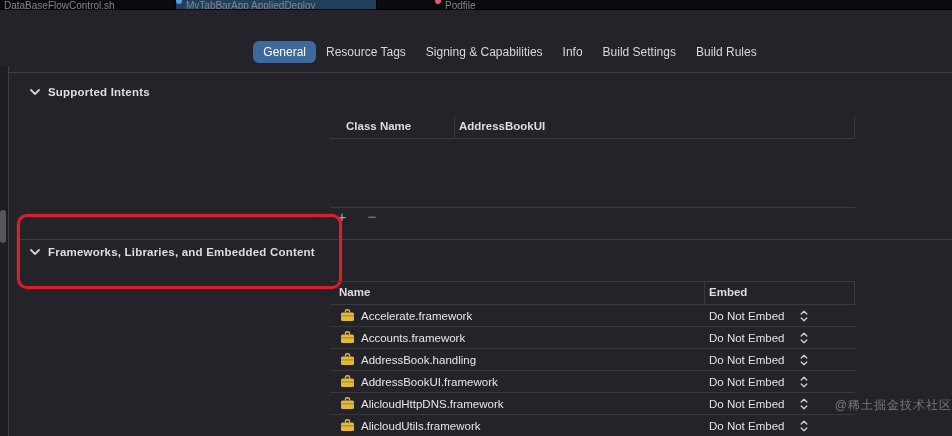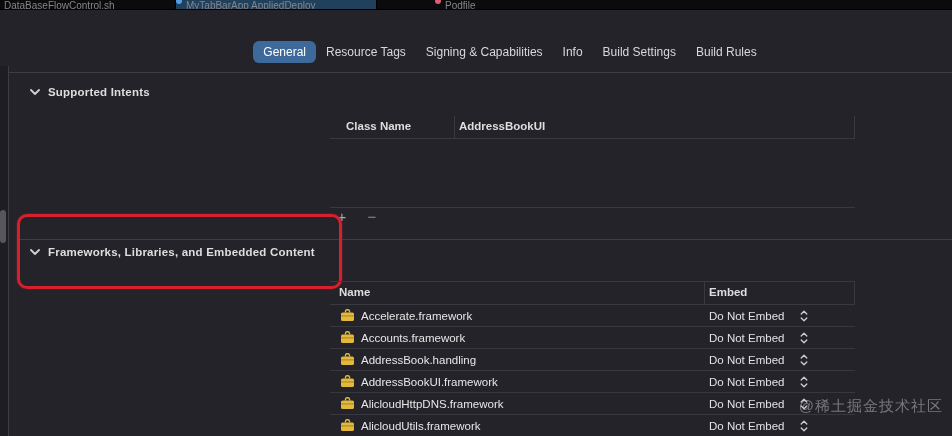--- a/index.html
+++ b/index.html
@@ -51,21 +51,21 @@
   .ftable .th-name{position:absolute;left:9px;top:4px;}
   .ftable .th-embed{position:absolute;left:379px;top:4px;}
   .ftable .vsep1{position:absolute;left:374px;top:0;height:22px;width:1px;background:#3a393f;}
   .ftable .vsepR{position:absolute;right:0;top:0;height:22px;width:1px;background:#3a393f;}
   .fw-row{position:relative;height:21px;border-bottom:1px solid #38373d;font-size:11.5px;display:flex;align-items:center;}
   .fw-icon{position:absolute;left:10px;top:4px;width:15px;height:13px;}
   .fw-name{position:absolute;left:31px;color:#e6e6e8;}
   .embed-ctl{position:absolute;left:379px;display:flex;align-items:center;gap:16px;color:#e2e2e4;}
   .stepper{display:inline-flex;width:8px;height:12px;}
   
-  .watermark{position:absolute;right:9px;top:397px;font-size:15px;color:rgba(185,185,192,.55);letter-spacing:1px;margin-left:24px;}
+  .watermark{position:absolute;right:0;top:397px;font-size:12px;color:rgba(185,185,192,.55);letter-spacing:1px;margin-left:24px;}
 </style>
 </head>
 <body>
 
 <div class="screen">
 
   <div class="topstrip">
     <div class="ttab ttab-left">
       <span class="tlabel">DataBaseFlowControl.sh</span>
     </div>

